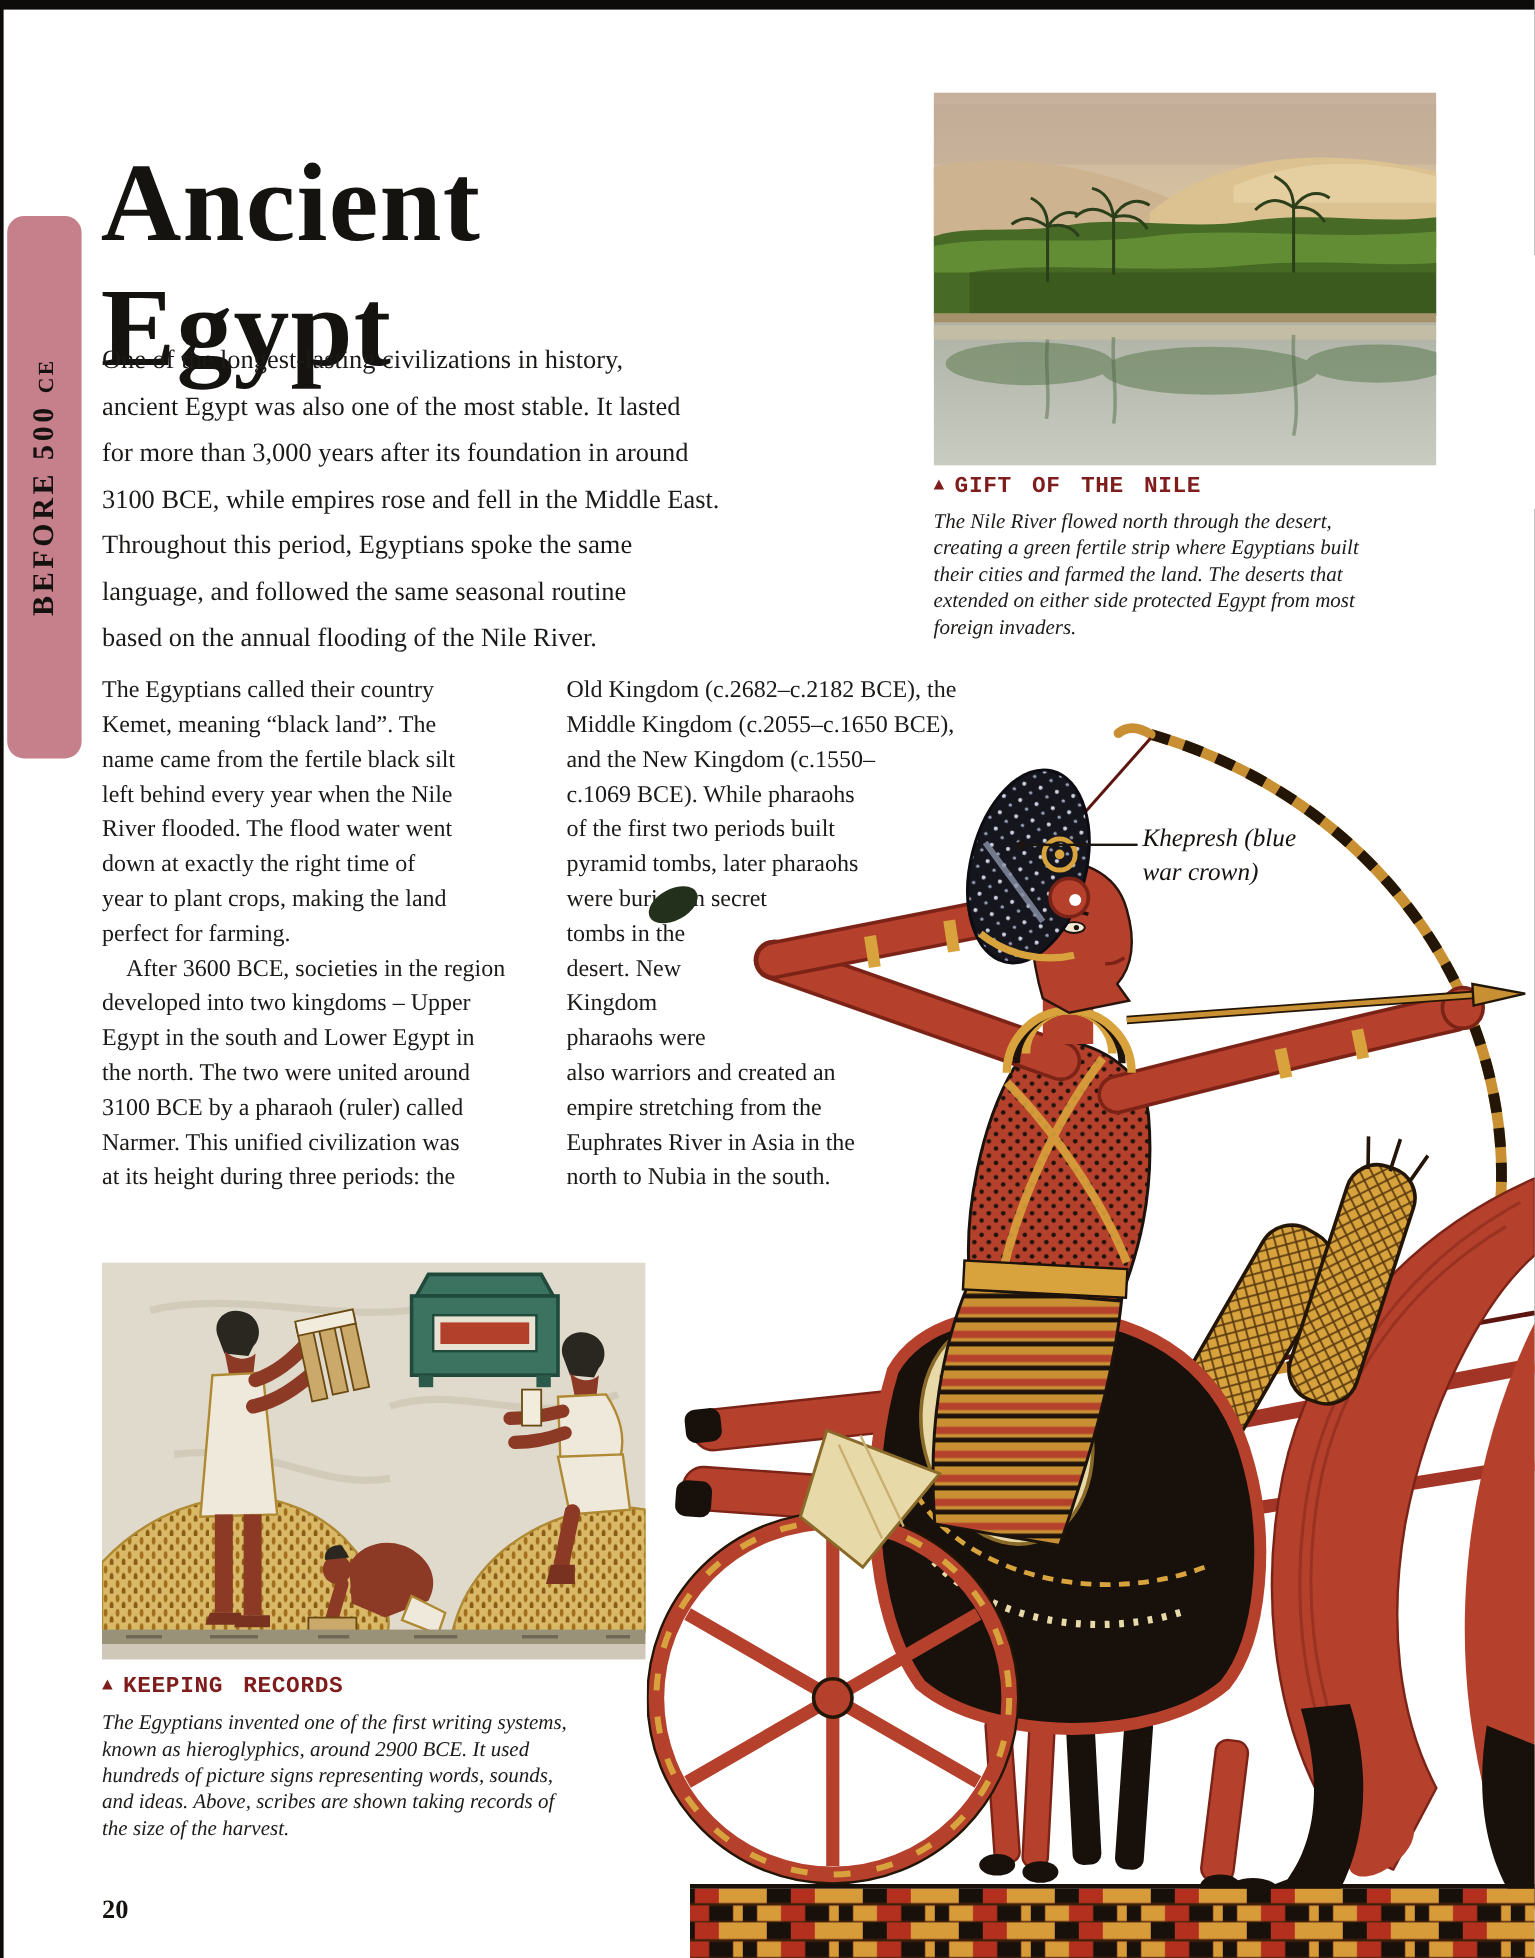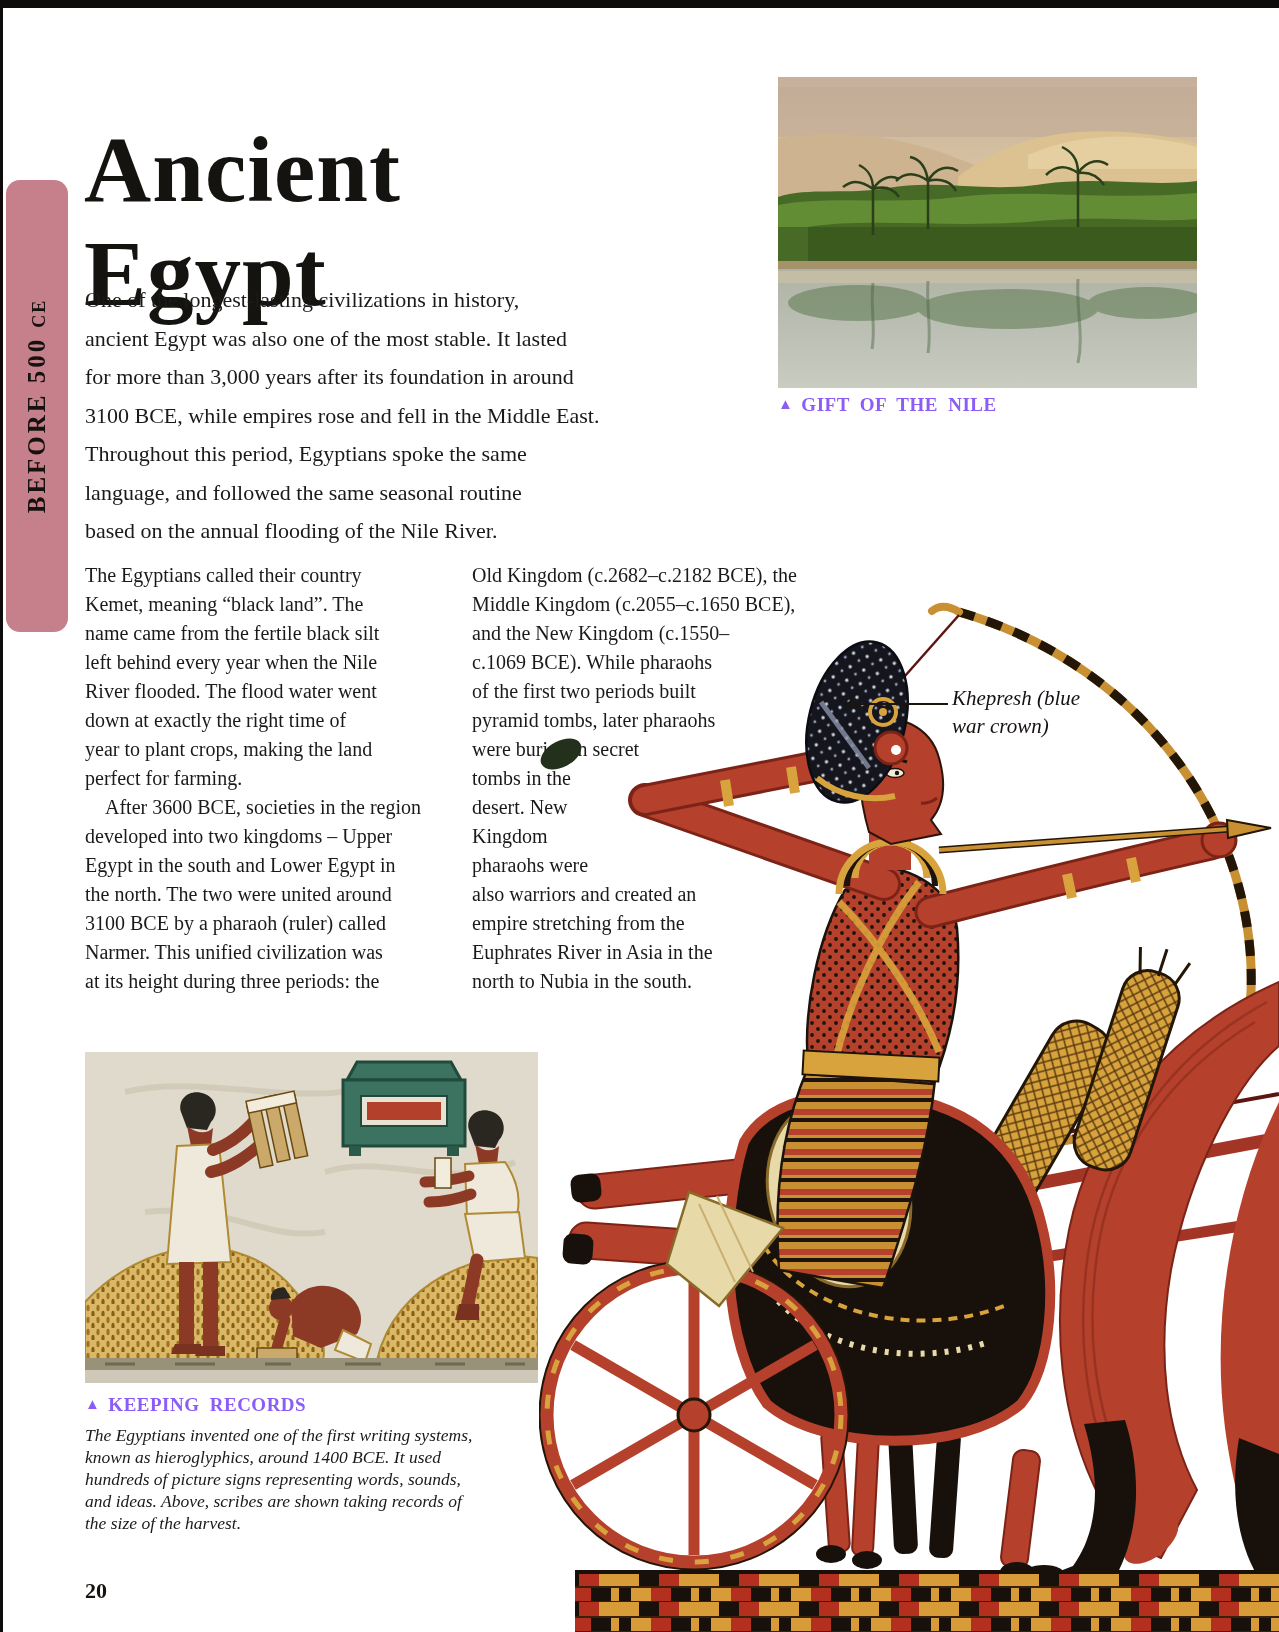--- a/index.html
+++ b/index.html
@@ -33,21 +33,21 @@
   }
   .colblock{
     position:absolute;width:400px;font-size:20px;line-height:29px;
     white-space:pre-wrap;color:#1c1a18;
   }
   .col-left{left:85px;top:561px;}
   .col-right{left:472px;top:561px;}
 
   .figure-caption-head{
     position:absolute;font-size:19px;font-weight:700;letter-spacing:.5px;
-    word-spacing:5px;color:#8b5cf6;
+    word-spacing:5px;color:#7f1d1d;font-family:Liberation Mono, monospace;
   }
   .tri{font-size:15px;margin-right:8px;position:relative;top:-2px;}
   .figure-caption{
     position:absolute;font-style:italic;font-size:17.5px;line-height:22px;
     white-space:pre-wrap;color:#1c1a18;
   }
 
   .nile-photo{position:absolute;left:778px;top:77px;width:419px;height:311px;}
   .records-photo{position:absolute;left:85px;top:1052px;width:453px;height:331px;}
   .chariot-art{position:absolute;left:539px;top:582px;width:740px;height:1050px;}
@@ -125,20 +125,25 @@
       <g opacity=".45" stroke="#4c6342" stroke-width="3" fill="none">
         <path d="M95 206 C 92 230 98 250 94 272"></path>
         <path d="M150 204 C 148 232 154 252 150 276"></path>
         <path d="M300 202 C 298 234 306 258 300 286"></path>
       </g>
     </svg>
   </div>
   <div class="figure-caption-head" style="left:778px;top:394px;">
     <span class="tri">▲</span><span>GIFT OF THE NILE</span>
   </div>
+  <div class="figure-caption lines" style="left:778px;top:423px;width:430px;">The Nile River flowed north through the desert,
+creating a green fertile strip where Egyptians built
+their cities and farmed the land. The deserts that
+extended on either side protected Egypt from most
+foreign invaders.</div>
 
   <div class="colblock col-left lines">The Egyptians called their country
 Kemet, meaning “black land”. The
 name came from the fertile black silt
 left behind every year when the Nile
 River flooded. The flood water went
 down at exactly the right time of
 year to plant crops, making the land
 perfect for farming.
     After 3600 BCE, societies in the region
@@ -403,20 +408,20 @@
 
       <rect x="0" y="306" width="453" height="12" fill="#9a9179"></rect>
       <rect x="0" y="318" width="453" height="13" fill="#cfc8b8"></rect>
       <path d="M 20 312 h 30 M 90 312 h 40 M 180 312 h 26 M 260 312 h 36 M 350 312 h 30 M 420 312 h 20" stroke="#6f6854" stroke-width="3"></path>
       </svg>
   </div>
   <div class="figure-caption-head" style="left:85px;top:1394px;">
     <span class="tri">▲</span><span>KEEPING RECORDS</span>
   </div>
   <div class="figure-caption lines" style="left:85px;top:1424px;width:470px;">The Egyptians invented one of the first writing systems,
-known as hieroglyphics, around 1400 BCE. It used
+known as hieroglyphics, around 2900 BCE. It used
 hundreds of picture signs representing words, sounds,
 and ideas. Above, scribes are shown taking records of
 the size of the harvest.</div>
 
   <div class="page-number">20</div>
 
 </div>
 
 </body></html>

